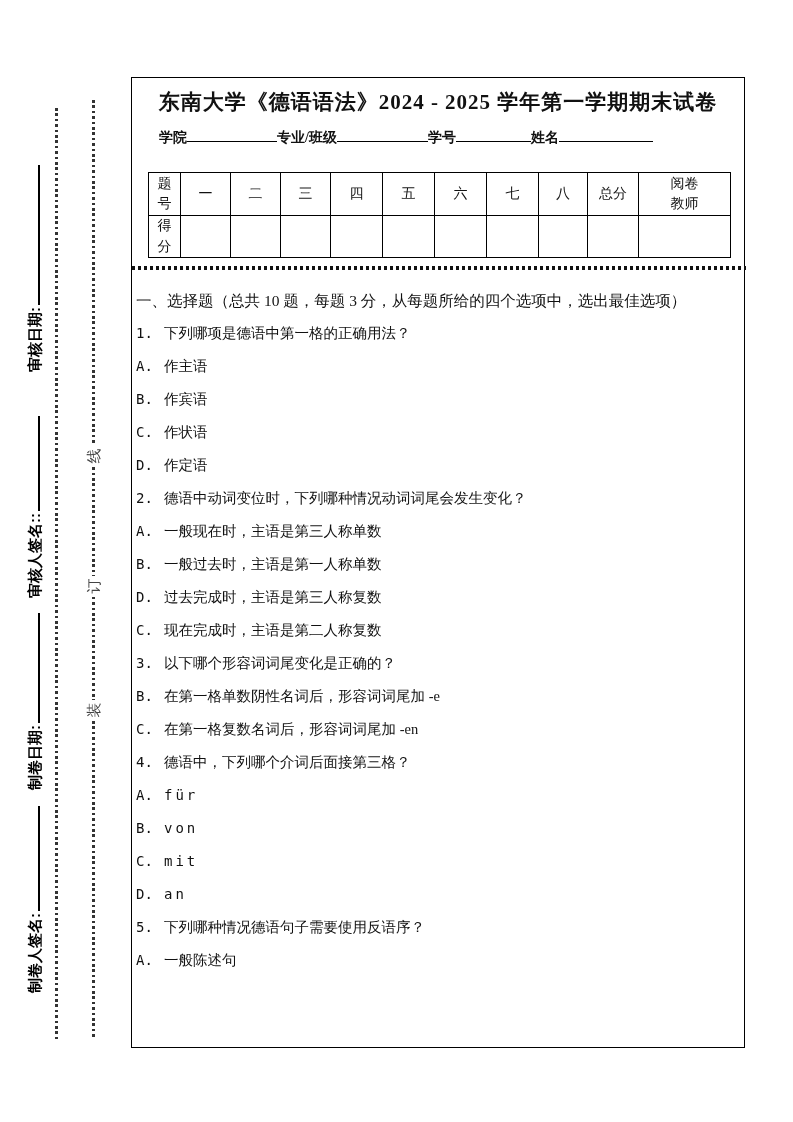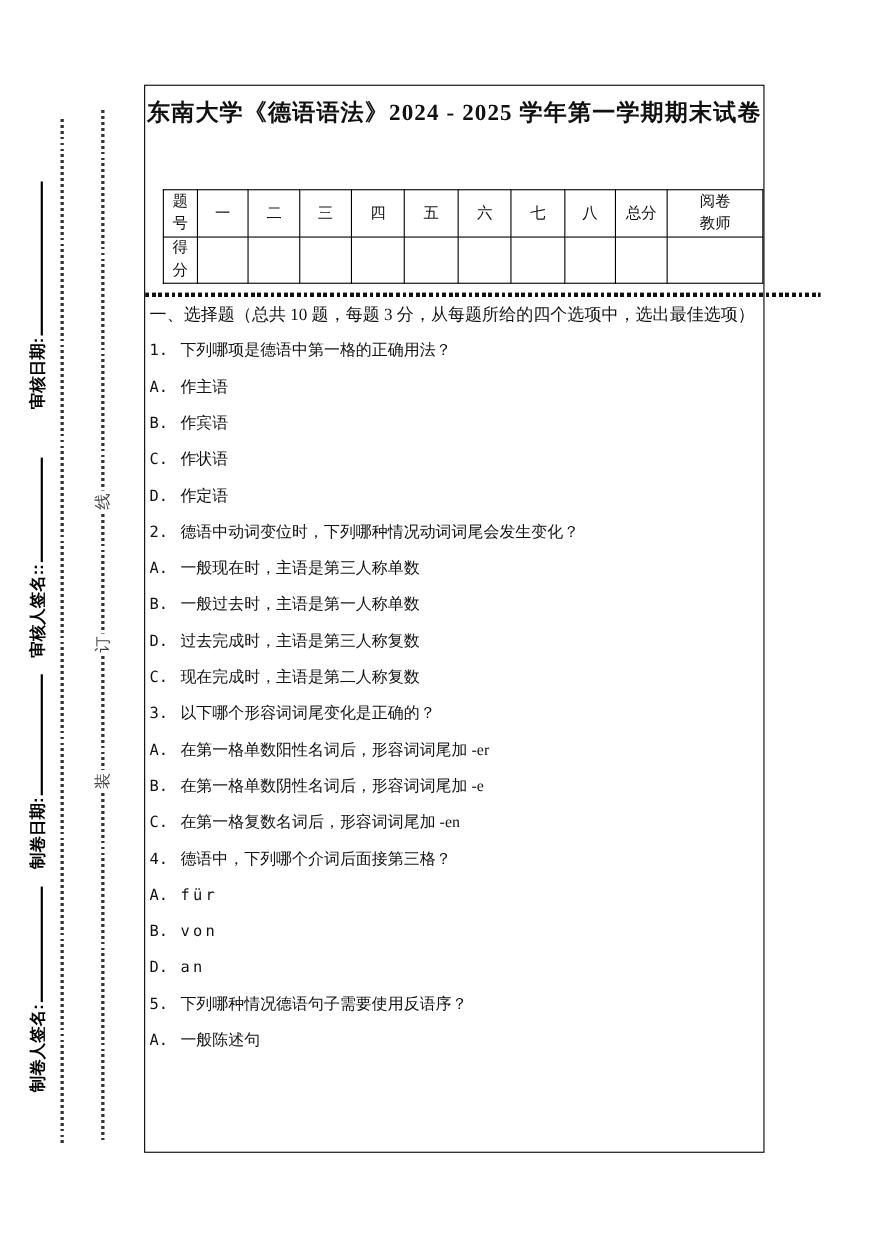--- a/index.html
+++ b/index.html
@@ -21,21 +21,21 @@
     position:absolute; width:2.5px;
     background:repeating-linear-gradient(180deg,#333 0 2.6px,transparent 2.6px 5.4px);
   }
   .bindchar {
     position:absolute; width:20px; height:20px; line-height:20px; text-align:center;
     transform:rotate(-90deg); background:#fff; color:#444; font-size:15px;
     font-family:"Liberation Serif",serif;
   }
 
   
-  .sheet { position:absolute; left:131px; top:77px; width:564px; height:971px; border:1.5px solid #000; }
+  .sheet { position:absolute; left:131px; top:77px; width:614px; height:971px; border:1.5px solid #000; }
   .title {
     position:absolute; top:10px; left:0; width:100%; text-align:center;
     font-size:21px; font-weight:bold; letter-spacing:1px;
   }
   .fields { position:absolute; top:50px; left:27px; width:560px; font-size:14px; font-weight:bold; white-space:nowrap; }
   .fblank { display:inline-block; height:14px; border-bottom:1.4px solid #000; vertical-align:baseline; }
 
   table.score { position:absolute; top:94px; left:16px; border-collapse:collapse; table-layout:fixed; }
   table.score td {
     border:1.3px solid #000; text-align:center; vertical-align:middle;
@@ -44,21 +44,21 @@
   table.score tr.r1 td { height:43px; }
   table.score tr.r2 td { height:42px; }
   .wrap2 { display:inline-block; width:1.15em; line-height:1.45; }
   .wrap4 { display:inline-block; width:2.35em; line-height:1.45; }
 
   .dotsep {
     position:absolute; top:188px; left:0px; width:614px; height:4px;
     background:repeating-linear-gradient(90deg,#111 0 3.4px,transparent 3.4px 6px);
   }
 
-  .content { position:absolute; top:192px; left:4px; width:606px; }
+  .content { position:absolute; top:206px; left:4px; width:606px; }
   .line { height:33px; line-height:33px; font-size:14.5px; white-space:nowrap; overflow:visible; }
   .line.section { font-size:15.5px; }
   .mk {
     display:inline-block; width:28px;
     font-family:"DejaVu Sans Mono","Liberation Mono",monospace; font-size:14px;
   }
   .latin { font-family:"DejaVu Sans Mono","Liberation Mono",monospace; letter-spacing:3px; font-size:14px; }
 
   .footer {
     position:absolute; top:1066px; left:131px; width:614px; text-align:center;
@@ -86,20 +86,23 @@
   <div class="vdots" style="left:55px; top:108px; height:932px;"></div>
   <div class="vdots" style="left:92px; top:100px; height:940px;"></div>
   <div class="bindchar" style="left:84px; top:446px;">线</div>
   <div class="bindchar" style="left:84px; top:576px;">订</div>
   <div class="bindchar" style="left:84px; top:700px;">装</div>
 
   <div class="sheet">
 
     <div class="title">东南大学《德语语法》2024 - 2025 学年第一学期期末试卷</div>
 
+    <div class="fields">
+      <span><span>学院</span><span class="fblank" style="width:90px"></span></span><span><span>专业/班级</span><span class="fblank" style="width:91px"></span></span><span><span>学号</span><span class="fblank" style="width:75px"></span></span><span><span>姓名</span><span class="fblank" style="width:94px"></span></span>
+    </div>
 
     <table class="score">
       <colgroup>
         <col style="width:32px">
           <col style="width:50px">
           <col style="width:50px">
           <col style="width:50px">
         <col style="width:52px">
           <col style="width:52px">
           <col style="width:52px">
@@ -149,27 +152,27 @@
       <div class="line"><span class="mk">C.</span><span>作状语</span></div>
       <div class="line"><span class="mk">D.</span><span>作定语</span></div>
 
       <div class="line"><span class="mk">2.</span><span>德语中动词变位时，下列哪种情况动词词尾会发生变化？</span></div>
       <div class="line"><span class="mk">A.</span><span>一般现在时，主语是第三人称单数</span></div>
       <div class="line"><span class="mk">B.</span><span>一般过去时，主语是第一人称单数</span></div>
       <div class="line"><span class="mk">D.</span><span>过去完成时，主语是第三人称复数</span></div>
       <div class="line"><span class="mk">C.</span><span>现在完成时，主语是第二人称复数</span></div>
 
       <div class="line"><span class="mk">3.</span><span>以下哪个形容词词尾变化是正确的？</span></div>
-      <div class="line"><span class="mk">A.</span><span>在第一格单数阳性名词后，形容词词尾加 -er</span></div>
       <div class="line"><span class="mk">B.</span><span>在第一格单数阴性名词后，形容词词尾加 -e</span></div>
       <div class="line"><span class="mk">C.</span><span>在第一格复数名词后，形容词词尾加 -en</span></div>
 
       <div class="line"><span class="mk">4.</span><span>德语中，下列哪个介词后面接第三格？</span></div>
       <div class="line"><span class="mk">A.</span><span class="latin">für</span></div>
       <div class="line"><span class="mk">B.</span><span class="latin">von</span></div>
+      <div class="line"><span class="mk">C.</span><span class="latin">mit</span></div>
       <div class="line"><span class="mk">D.</span><span class="latin">an</span></div>
 
       <div class="line"><span class="mk">5.</span><span>下列哪种情况德语句子需要使用反语序？</span></div>
       <div class="line"><span class="mk">A.</span><span>一般陈述句</span></div>
     </div>
   </div>
 
 
 </div>
 

